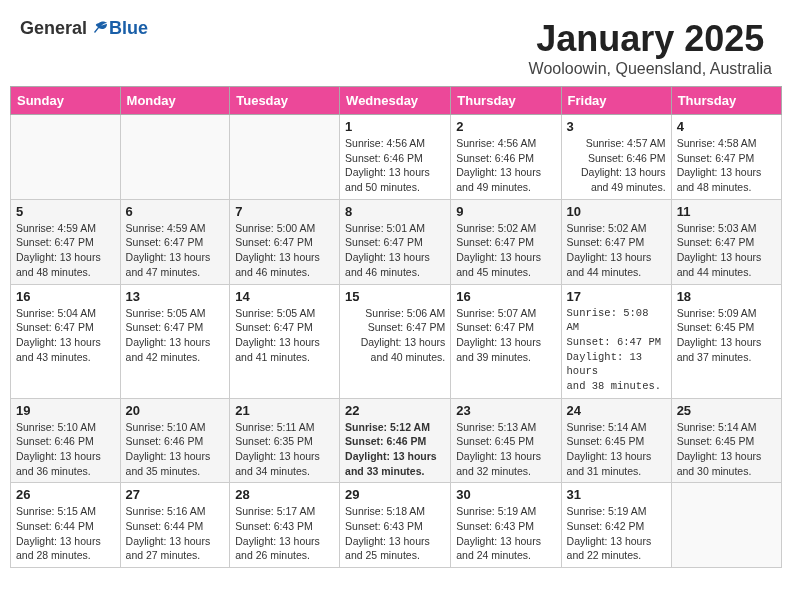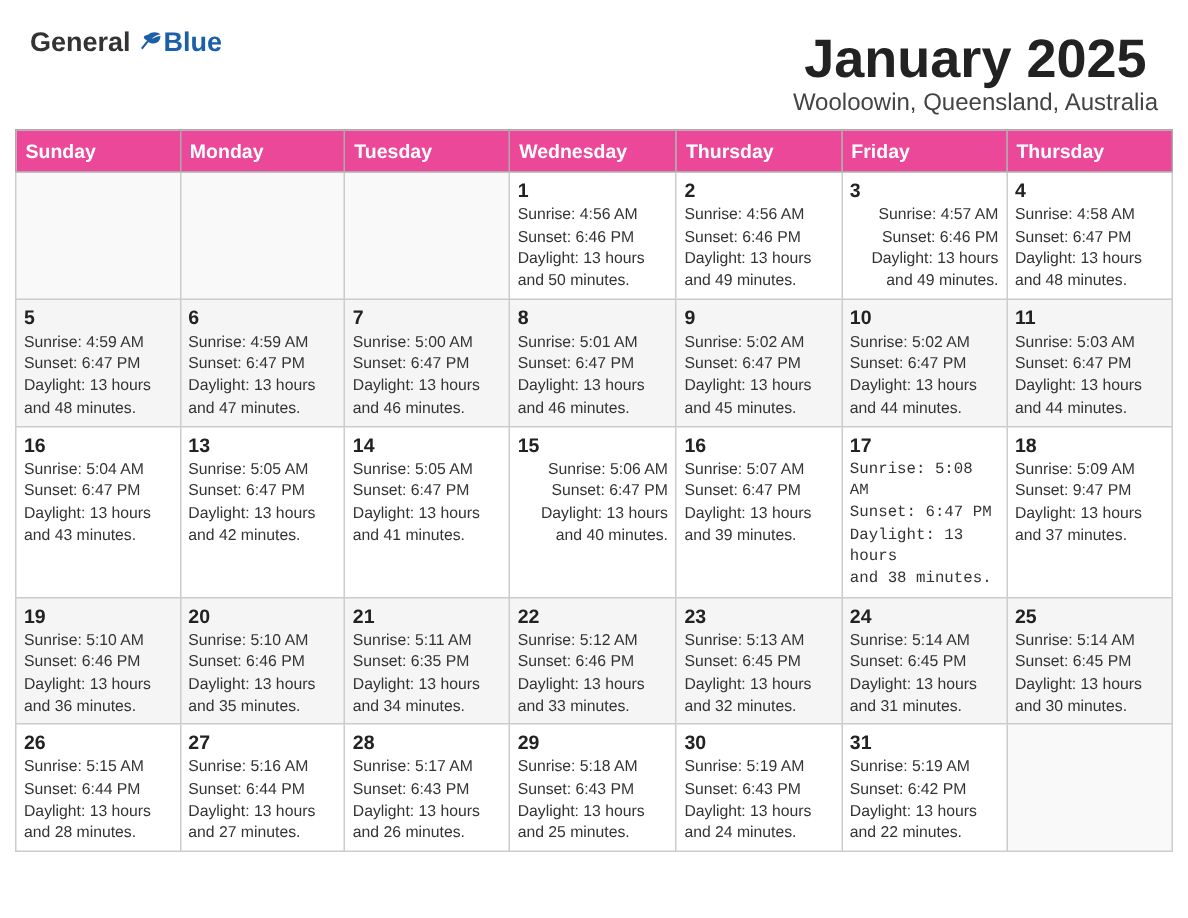--- a/index.html
+++ b/index.html
@@ -251,21 +251,21 @@
         <td>
           <span class="day-num">17</span>
           <div class="day-info" style="white-space: pre-line; font-family: Liberation Mono, monospace;">Sunrise: 5:08 AM
 Sunset: 6:47 PM
 Daylight: 13 hours
 and 38 minutes.</div>
         </td>
         <td>
           <span class="day-num">18</span>
           <div class="day-info" style="white-space: pre-line;">Sunrise: 5:09 AM
-Sunset: 9:47 PM
+Sunset: 6:45 PM
 Daylight: 13 hours
 and 37 minutes.</div>
         </td>
       </tr>
       <tr>
         <td>
           <span class="day-num">19</span>
           <div class="day-info" style="white-space: pre-line;">Sunrise: 5:10 AM
 Sunset: 6:46 PM
 Daylight: 13 hours
@@ -280,21 +280,21 @@
         </td>
         <td>
           <span class="day-num">21</span>
           <div class="day-info" style="white-space: pre-line;">Sunrise: 5:11 AM
 Sunset: 6:35 PM
 Daylight: 13 hours
 and 34 minutes.</div>
         </td>
         <td>
           <span class="day-num">22</span>
-          <div class="day-info" style="white-space: pre-line;">Sunrise: 5:12 AM
+          <div class="day-info" style="white-space: pre-line; font-weight: bold;">Sunrise: 5:12 AM
 Sunset: 6:46 PM
 Daylight: 13 hours
 and 33 minutes.</div>
         </td>
         <td>
           <span class="day-num">23</span>
           <div class="day-info" style="white-space: pre-line;">Sunrise: 5:13 AM
 Sunset: 6:45 PM
 Daylight: 13 hours
 and 32 minutes.</div>

